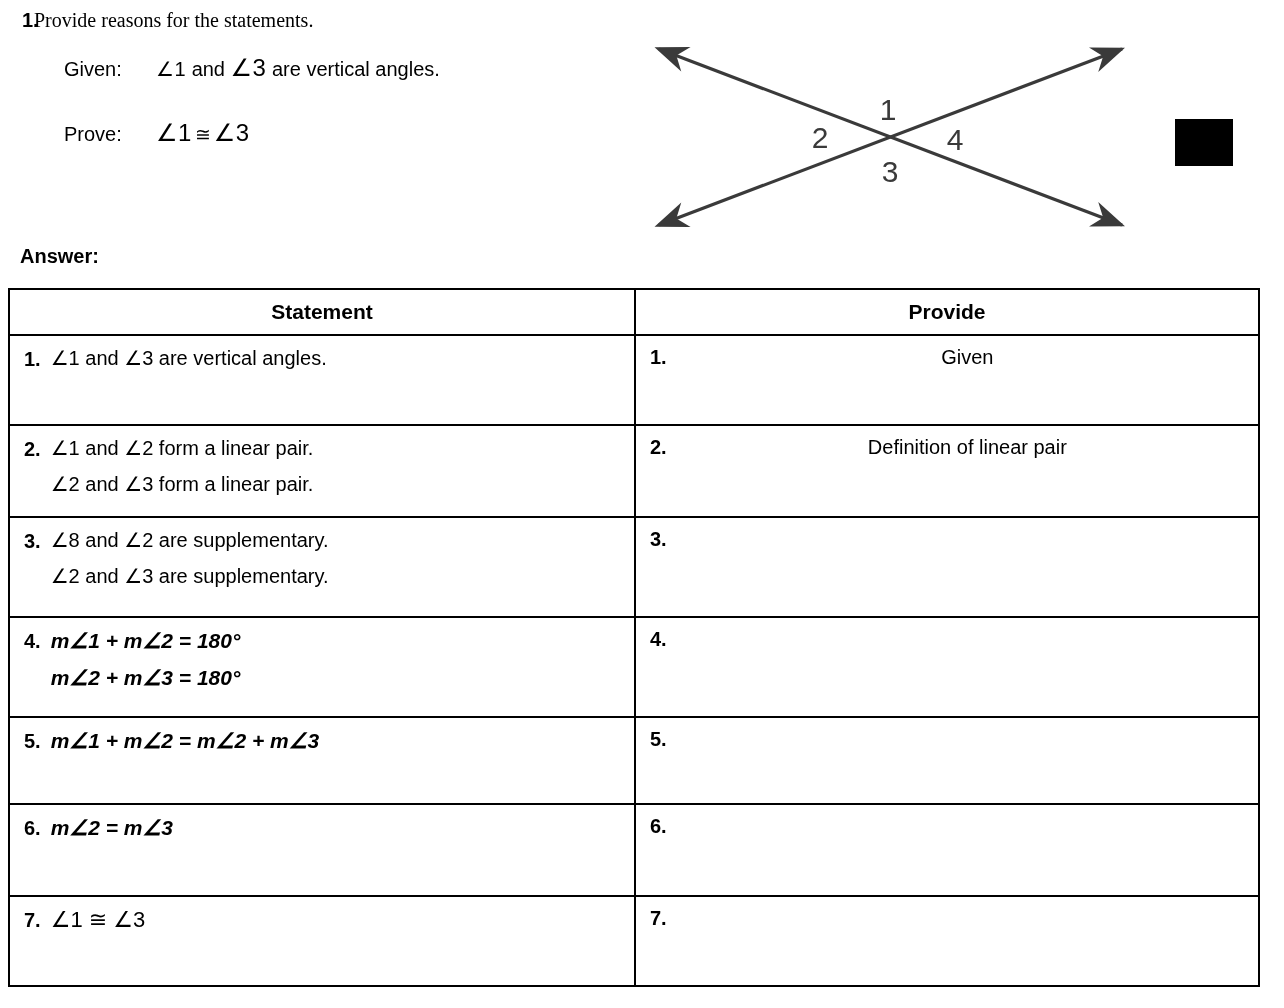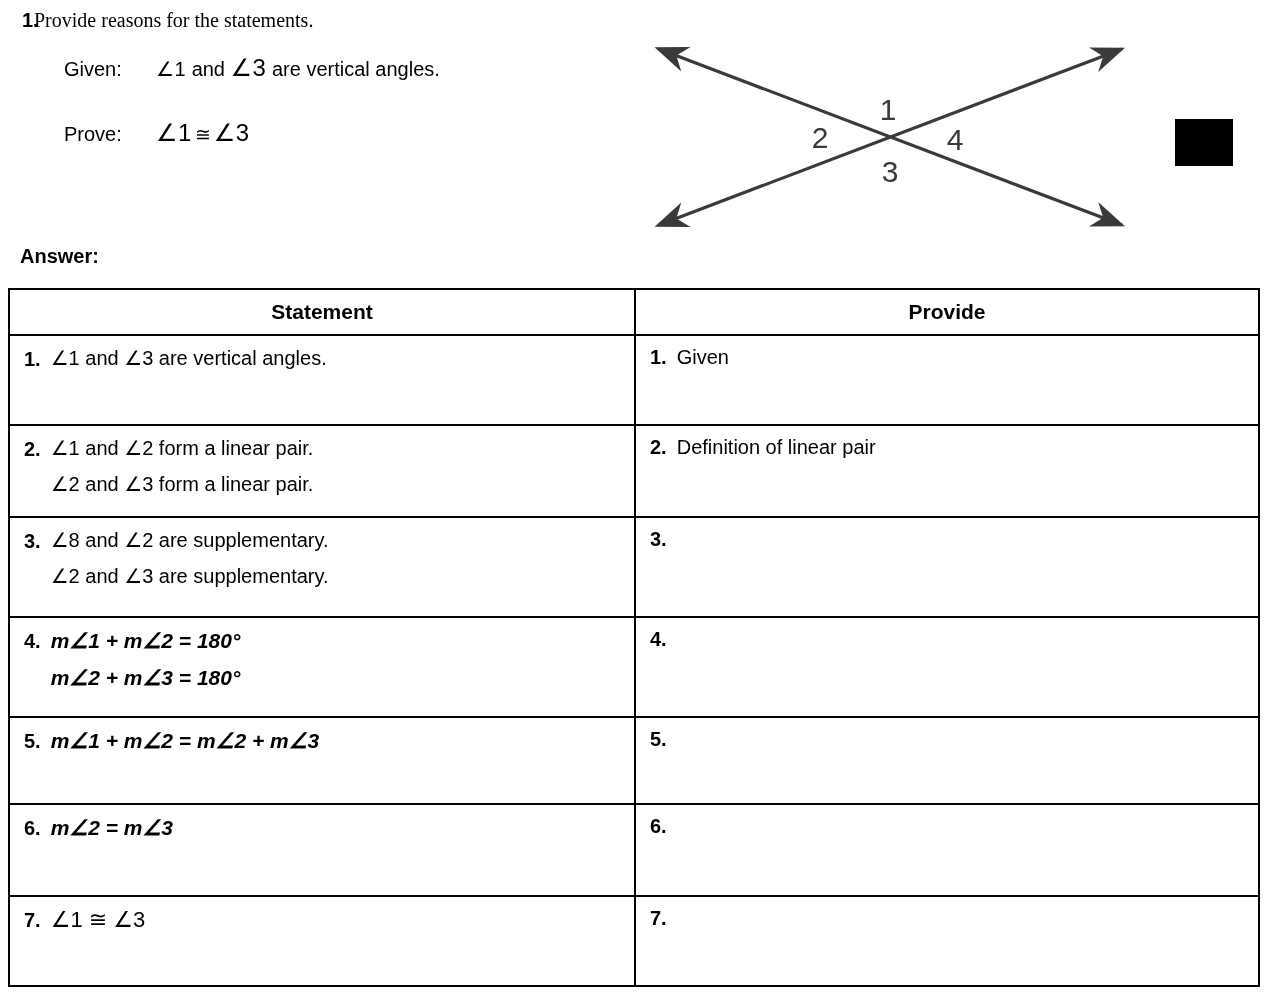--- a/index.html
+++ b/index.html
@@ -130,21 +130,21 @@
   .cell-line:last-child { padding-bottom: 0; }
   .cell-line.math { font-style: italic; font-size: 21px; font-weight: bold; }
 
   .reason-inner {
     display: flex;
     align-items: flex-start;
     padding: 10px 0 0 14px;
     font-size: 20px;
   }
   .reason-num { font-weight: bold; flex: 0 0 auto; margin-right: 10px; }
-  .reason-text { flex: 1 1 auto; }
+  .reason-text { flex: 1 1 auto; text-align: center; }
 
   .r1 { height: 88px; }
   .r2 { height: 90px; }
   .r3 { height: 98px; }
   .r4 { height: 85px; }
   .r5 { height: 90px; }
   .r6 { height: 88px; }
 </style>
 </head>
 <body>

